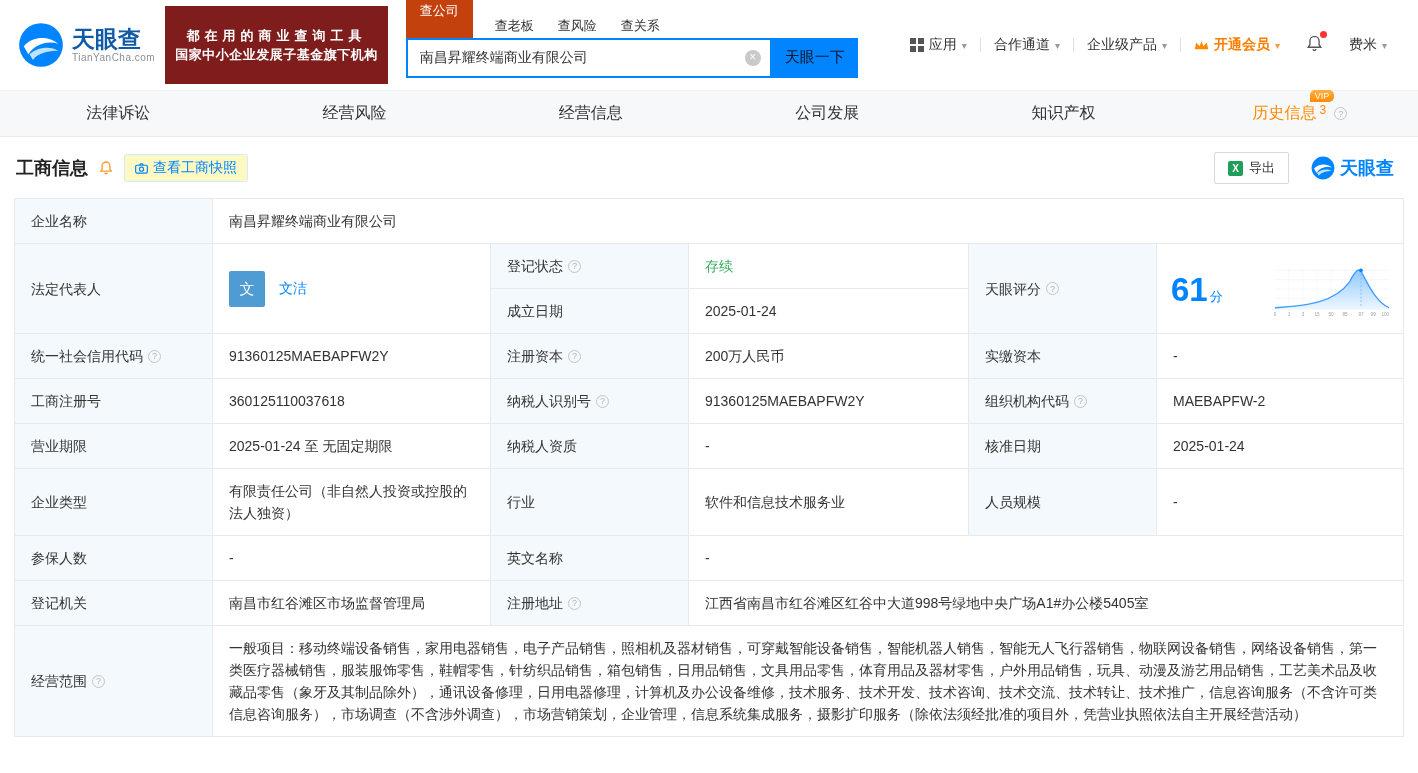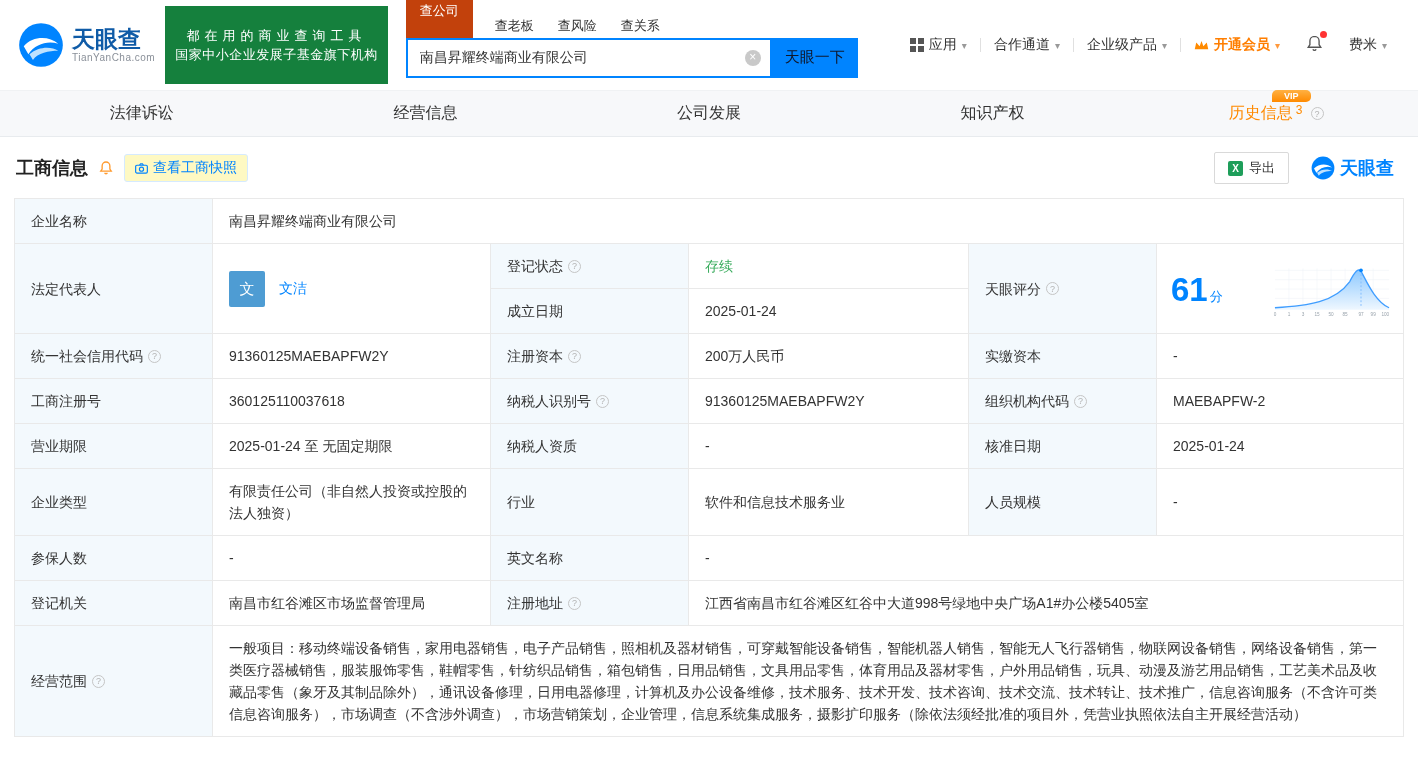--- a/index.html
+++ b/index.html
@@ -7,21 +7,21 @@
     width: 1418px; height: 773px; background: #fff; color: #333;
     font-family: "Liberation Sans", "DejaVu Sans", sans-serif;
     font-size: 14px; overflow: hidden;
   }
   
   .topbar { display: flex; align-items: center; height: 90px; padding: 0 18px; background: #fff; }
   .logo { display: flex; align-items: center; gap: 8px; cursor: pointer; }
   .logo-icon { width: 46px; height: 46px; }
   .logo-name { font-size: 23px; font-weight: bold; color: #0f5ba7; line-height: 1.1; }
   .logo-domain { font-size: 10px; color: #8a9099; letter-spacing: .5px; }
-  .banner { margin-left: 10px; background: #15803d; color: #fff; font-weight: normal;
+  .banner { margin-left: 10px; background: #7f1d1d; color: #fff; font-weight: bold;
             font-size: 13px; padding: 20px 10px; text-align: center; line-height: 19px; }
   .banner-l1 { letter-spacing: 5px; }
   .banner-l2 { letter-spacing: .5px; }
   .search-area { margin-left: 18px; width: 452px; }
   .search-tabs { display: flex; align-items: flex-end; gap: 20px; font-size: 13px; height: 25px; }
   .stab { color: #333; padding: 3px 2px; cursor: pointer; }
   .stab.active { background: #c2410c; color: #fff; padding: 18px 14px; border-radius: 3px 3px 0 0; }
   .search-row { display: flex; height: 40px; }
   .search-box { flex: 1; display: flex; align-items: center; border: 2px solid #0084ff; background: #fff; padding: 0 9px 0 12px; }
   .search-box input { border: none; outline: none; flex: 1; font-size: 14px; color: #333; background: transparent;
@@ -41,21 +41,21 @@
   .grid-icon, .bell-icon, .crown-icon { display: inline-block; }
   
   .nav-tabs { display: flex; height: 47px; background: #f7f8fa; border-top: 1px solid #f0f2f4; border-bottom: 1px solid #e8ebee; }
   .nav-tab { flex: 1; display: flex; align-items: center; justify-content: center; gap: 3px;
              font-size: 16px; color: #333; cursor: pointer; position: relative; }
   .nav-tab.active { background: #fff; color: #0084ff; font-weight: bold; }
   .tab-count { font-size: 12px; position: relative; top: -4px; }
   .nav-tab.history { color: #ff8a00; }
   .tab-wrap { position: relative; display: flex; align-items: center; gap: 3px; }
   .vip-tag { position: absolute; top: -13px; right: -8px; background: linear-gradient(180deg,#ffb143,#ff8a00);
-             color: #fff; font-size: 9px; font-weight: bold; padding: 1px 12px; border-radius: 5px 5px 5px 0; }
+             color: #fff; font-size: 9px; font-weight: normal; padding: 1px 5px; border-radius: 5px 5px 5px 0; }
   .help { display: inline-flex; align-items: center; justify-content: center; width: 13px; height: 13px;
           border: 1px solid #c5c5c5; border-radius: 50%; font-size: 9px; color: #b3b3b3; margin-left: 5px;
           flex: none; vertical-align: 1px; }
   
   .section-head { display: flex; align-items: center; gap: 10px; padding: 15px 16px 12px; }
   .section-title { font-size: 18px; font-weight: bold; color: #222; }
   .snapshot-btn { display: inline-flex; align-items: center; gap: 5px; background: #fef9c3; color: #0084ff;
                   font-size: 14px; padding: 4px 10px; border-radius: 3px; border: 1px solid #d5eaff; cursor: pointer; }
   .head-right { margin-left: auto; display: flex; align-items: center; }
   .export-btn { display: inline-flex; align-items: center; gap: 6px; border: 1px solid #d9d9d9; background: #fff;
@@ -159,20 +159,23 @@
     <div class="menu-item">
       <span>费米</span>
       <span class="caret">▾</span>
     </div>
   </nav>
 </header>
 
 <nav class="nav-tabs">
   <div class="nav-tab">
     <span>法律诉讼</span>
+  </div>
+  <div class="nav-tab">
+    <span>经营风险</span>
   </div>
   <div class="nav-tab">
     <span>经营信息</span>
   </div>
   <div class="nav-tab">
     <span>公司发展</span>
   </div>
   <div class="nav-tab">
     <span>知识产权</span>
   </div>

